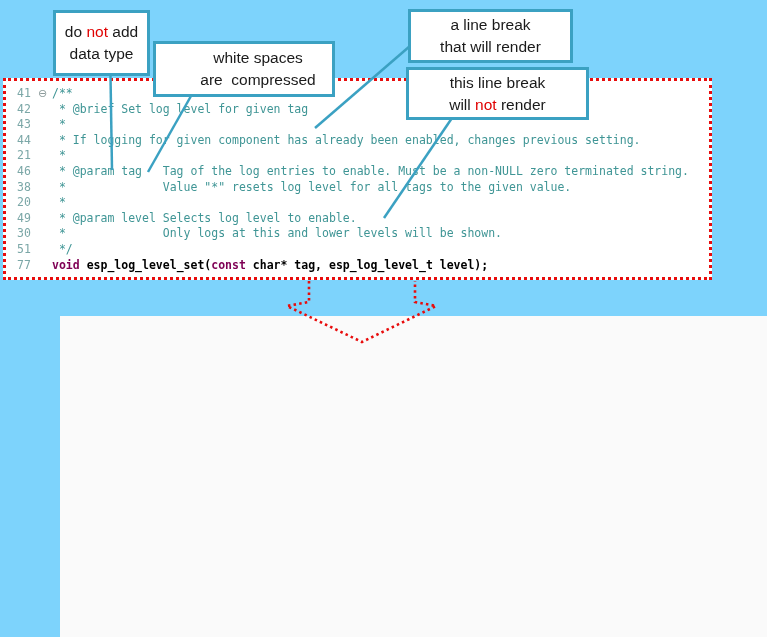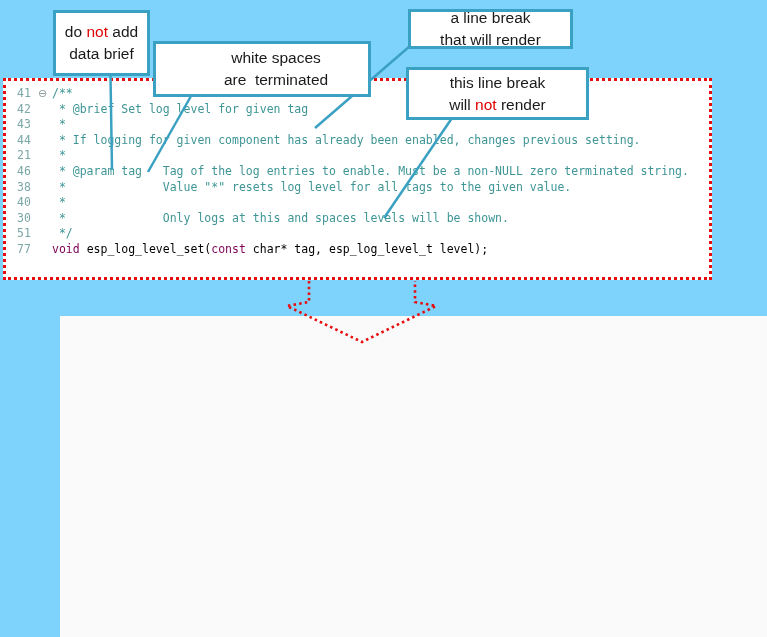--- a/index.html
+++ b/index.html
@@ -8,35 +8,35 @@
 
   
   .callout{position:absolute;z-index:6;background:#ffffff;border:3px solid #3ba1c2;
            box-sizing:border-box;display:flex;flex-direction:column;justify-content:center;
            align-items:center;text-align:center;color:#1a1a1a;
            font-size:15.5px;line-height:1.4;}
   .callout .cl{white-space:pre;}
   .red{color:#e00000;}
 
   #c1{left:53px;top:10px;width:97px;height:66px;}
-  #c2{left:153px;top:41px;width:218px;height:56px;padding-left:28px;}
-  #c3{left:408px;top:9px;width:165px;height:40px;}
+  #c2{left:153px;top:41px;width:182px;height:56px;padding-left:28px;}
+  #c3{left:408px;top:9px;width:165px;height:54px;}
   #c4{left:406px;top:67px;width:183px;height:53px;}
 
   
   #codebox{position:absolute;z-index:1;left:3px;top:78px;width:709px;height:202px;
            box-sizing:border-box;border:3px dotted #e80c0c;background:#ffffff;
            padding-top:5px;font-family:"DejaVu Sans Mono",monospace;font-size:11.5px;}
   .crow{display:flex;height:15.6px;line-height:15.6px;align-items:center;}
   .ln{width:32px;box-sizing:border-box;padding-left:11px;color:#7ba7a7;flex:0 0 auto;}
   .fold{width:14px;flex:0 0 auto;color:#8a9a9a;font-size:11px;line-height:15px;
         font-family:"DejaVu Sans",sans-serif;}
   .ct{white-space:pre;color:#3f9595;}
   .kw{color:#7f0055;}
-  .b{font-weight:normal;color:#000;margin-top:29px;}
+  .b{font-weight:bold;color:#000;margin-top:29px;}
   .b.kw{color:#7f0055;}
 
   
   #overlay{position:absolute;left:0;top:0;z-index:5;pointer-events:none;}
 
   
   #panel{position:absolute;z-index:1;left:60px;top:316px;width:707px;height:321px;
          background:#fafafa;}
 </style>
 </head>
@@ -47,26 +47,26 @@
   <svg id="overlay" width="767" height="637" viewBox="0 0 767 637">
     <line x1="110.5" y1="76" x2="112" y2="170" stroke="#3ba1c2" stroke-width="2.5"></line>
     <line x1="191" y1="96" x2="148" y2="172" stroke="#3ba1c2" stroke-width="2.5"></line>
     <line x1="410" y1="46" x2="315" y2="128" stroke="#3ba1c2" stroke-width="2.5"></line>
     <line x1="452" y1="118" x2="384" y2="218" stroke="#3ba1c2" stroke-width="2.5"></line>
     <path d="M 309 281 L 309 302 L 287 306 L 362 342 L 436 306 L 415 302 L 415 281" fill="none" stroke="#e80c0c" stroke-width="2.6" stroke-dasharray="2.5 3.2"></path>
   </svg>
 
   <div class="callout" id="c1">
     <div class="cl"><span>do </span><span class="red">not</span><span> add</span></div>
-    <div class="cl">data brief</div>
+    <div class="cl">data type</div>
   </div>
 
   <div class="callout" id="c2">
     <div class="cl">white spaces</div>
-    <div class="cl">are  terminated</div>
+    <div class="cl">are  compressed</div>
   </div>
 
   <div class="callout" id="c3">
     <div class="cl">a line break</div>
     <div class="cl">that will render</div>
   </div>
 
   <div class="callout" id="c4">
     <div class="cl">this line break</div>
     <div class="cl"><span>will </span><span class="red">not</span><span> render</span></div>
@@ -102,28 +102,33 @@
       <span class="ln">46</span>
         <span class="fold"></span>
       <span class="ct"> * @param tag   Tag of the log entries to enable. Must be a non-NULL zero terminated string.</span>
     </div>
     <div class="crow">
       <span class="ln">38</span>
         <span class="fold"></span>
       <span class="ct"> *              Value "*" resets log level for all tags to the given value.</span>
     </div>
     <div class="crow">
-      <span class="ln">40</span>
+      <span class="ln">20</span>
         <span class="fold"></span>
       <span class="ct"> *</span>
     </div>
     <div class="crow">
+      <span class="ln">49</span>
+        <span class="fold"></span>
+      <span class="ct"> * @param level Selects log level to enable.</span>
+    </div>
+    <div class="crow">
       <span class="ln">30</span>
         <span class="fold"></span>
-      <span class="ct"> *              Only logs at this and spaces levels will be shown.</span>
+      <span class="ct"> *              Only logs at this and lower levels will be shown.</span>
     </div>
     <div class="crow">
       <span class="ln">51</span>
         <span class="fold"></span>
       <span class="ct"> */</span>
     </div>
     <div class="crow">
       <span class="ln">77</span>
         <span class="fold"></span>
       <span class="ct"><span class="b kw">void </span><span class="b">esp_log_level_set(</span><span class="b kw">const</span><span class="b"> char* tag, esp_log_level_t level);</span></span>

